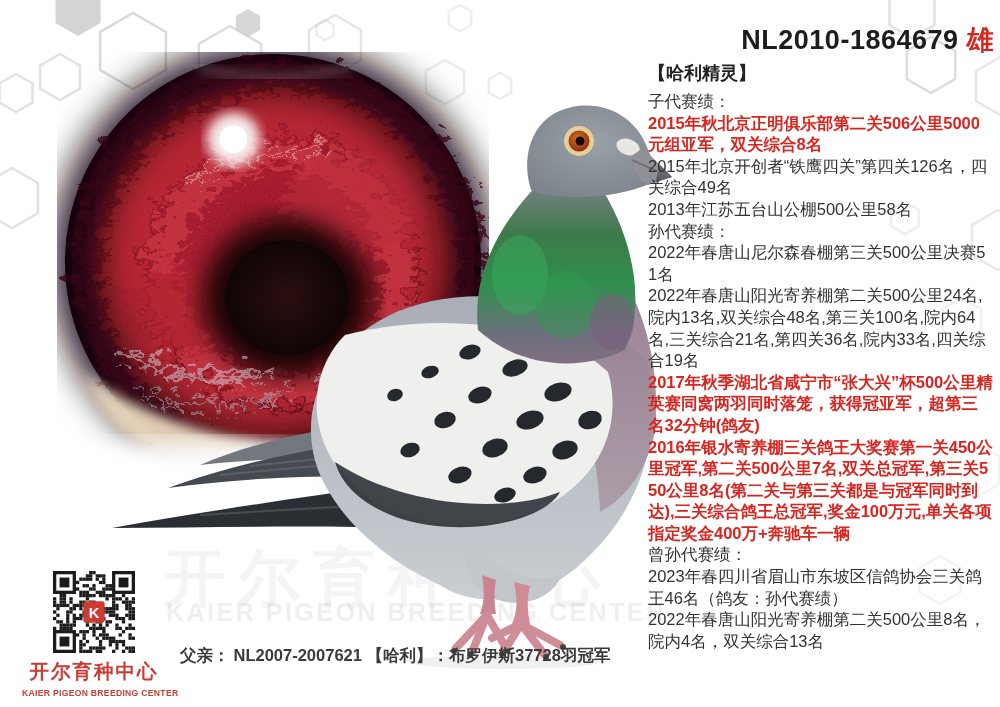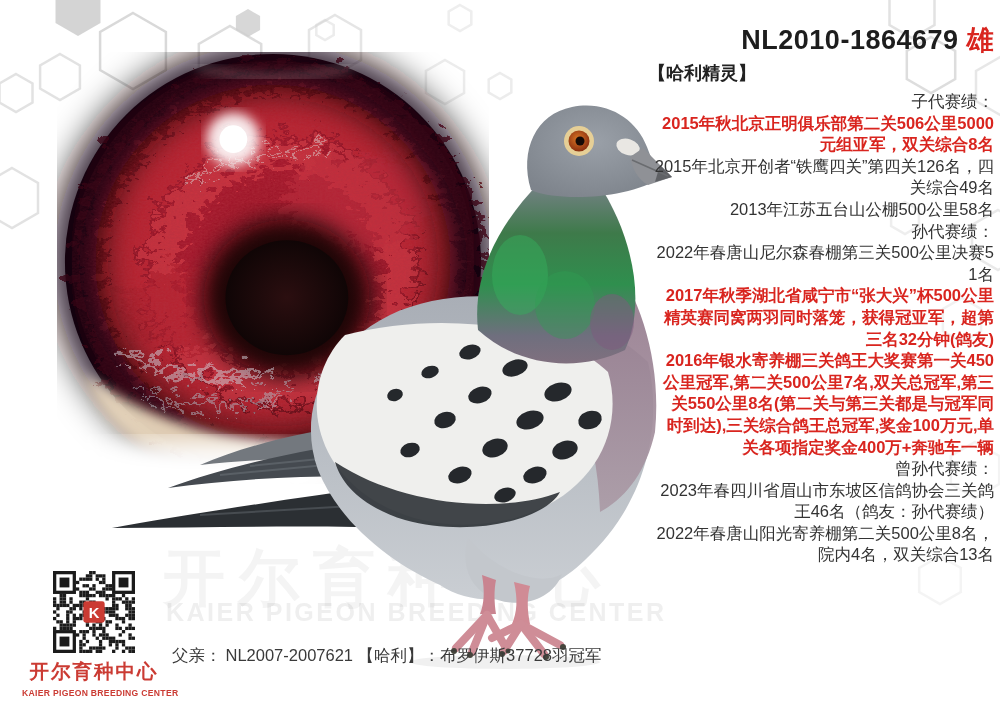--- a/index.html
+++ b/index.html
@@ -10,26 +10,26 @@
   .abs{position:absolute;}
   svg{display:block;}
 
   
   .results-col{position:absolute;left:648px;top:24px;width:346px;}
   .ring-line{font-size:27px;font-weight:600;color:#1d1d1d;letter-spacing:.5px;line-height:32px;text-align:right;}
   .ring-sex{color:#d9251f;font-weight:700;margin-left:8px;}
   .pigeon-name{font-size:18px;font-weight:700;color:#222;line-height:26px;margin-top:4px;}
   .results-body{margin-top:5px;}
   .result-line{margin:0;font-size:16.5px;line-height:21.6px;font-weight:500;color:#333;
-    word-break:break-all;text-align:right;}
-  .result-line.red{color:#d9251f;font-weight:600;margin-left:8px;}
+    word-break:break-all;text-align:left;}
+  .result-line.red{color:#d9251f;font-weight:600;}
 
   
-  .parents{position:absolute;left:172px;top:644px;font-size:16.5px;line-height:22.5px;
-    color:#3a3a3a;font-weight:400;}
+  .parents{position:absolute;left:180px;top:644px;font-size:16.5px;line-height:22.5px;
+    color:#3a3a3a;font-weight:700;}
   .parents .lbl{margin-right:4px;}
 
   
   .wm-cn{position:absolute;left:163px;top:536px;font-size:62px;font-weight:700;
     letter-spacing:13px;color:rgba(70,70,70,0.06);white-space:nowrap;}
   .wm-en{position:absolute;left:166px;top:598px;font-size:25px;font-weight:700;
     letter-spacing:2.5px;color:rgba(70,70,70,0.085);white-space:nowrap;}
 
   
   .brand{position:absolute;left:22px;top:571px;width:144px;text-align:center;}
@@ -504,20 +504,21 @@
     </div>
     <div class="pigeon-name">【哈利精灵】</div>
     <div class="results-body">
 
     <p class="result-line">子代赛绩：</p>
         <p class="result-line red">2015年秋北京正明俱乐部第二关506公里5000元组亚军，双关综合8名</p>
         <p class="result-line">2015年北京开创者“铁鹰四关”第四关126名，四关综合49名</p>
         <p class="result-line">2013年江苏五台山公棚500公里58名</p>
         <p class="result-line">孙代赛绩：</p>
         <p class="result-line">2022年春唐山尼尔森春棚第三关500公里决赛51名</p>
+        <p class="result-line">2022年春唐山阳光寄养棚第二关500公里24名,院内13名,双关综合48名,第三关100名,院内64名,三关综合21名,第四关36名,院内33名,四关综合19名</p>
         <p class="result-line red">2017年秋季湖北省咸宁市“张大兴”杯500公里精英赛同窝两羽同时落笼，获得冠亚军，超第三名32分钟(鸽友)</p>
         <p class="result-line red">2016年银水寄养棚三关鸽王大奖赛第一关450公里冠军,第二关500公里7名,双关总冠军,第三关550公里8名(第二关与第三关都是与冠军同时到达),三关综合鸽王总冠军,奖金100万元,单关各项指定奖金400万+奔驰车一辆</p>
         <p class="result-line">曾孙代赛绩：</p>
         <p class="result-line">2023年春四川省眉山市东坡区信鸽协会三关鸽王46名（鸽友：孙代赛绩）</p>
         <p class="result-line">2022年春唐山阳光寄养棚第二关500公里8名，院内4名，双关综合13名</p>
       </div>
 
   </div>
 
 </div>

